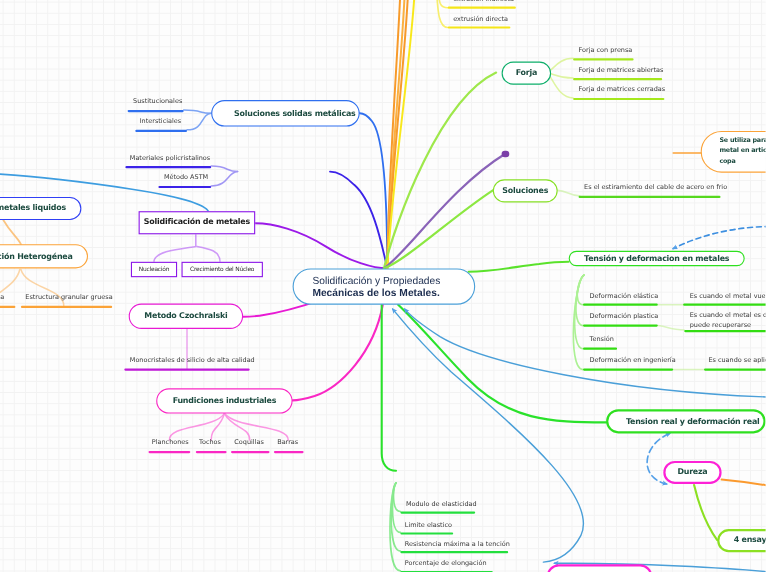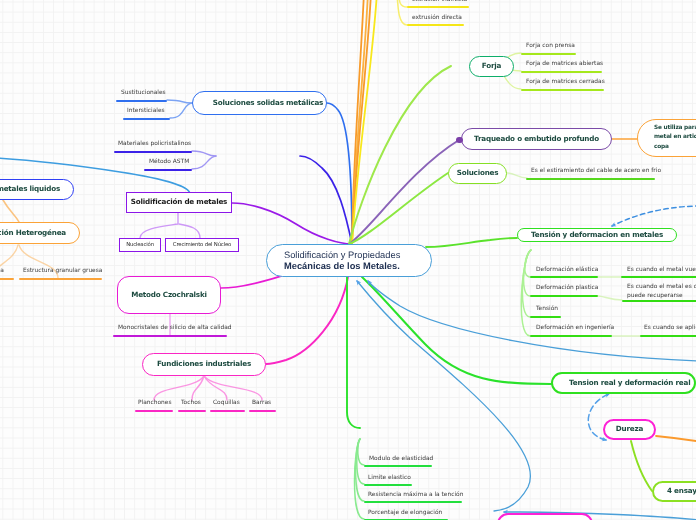--- a/index.html
+++ b/index.html
@@ -254,45 +254,42 @@
 
   <div class="node rounded topic" style="left:192px;top:91px;width:135px;height:24px;border:1.9px solid #2f6fef;border-radius:12px;padding-left:17px;">
     <span>Soluciones solidas metálicas</span>
   </div>
 
 
   <div class="node topic" style="left:126px;top:192px;width:106px;height:21px;border:1.9px solid #8b16e8;border-radius:0;">
     <span style="color:#1c1c1c;">Solidificación de metales</span>
   </div>
 
-  <div class="node rounded topic" style="left:117px;top:276px;width:104px;height:38px;border:1.9px solid #e81ad4;border-radius:12px;">
+  <div class="node rounded topic" style="left:117px;top:276px;width:104px;height:23px;border:1.9px solid #e81ad4;border-radius:12px;">
     <span>Metodo Czochralski</span>
   </div>
 
   <div class="node rounded topic" style="left:142px;top:353px;width:124px;height:23px;border:1.9px solid #fa27c4;border-radius:12px;text-align:right;">
     <span>Fundiciones industriales</span>
   </div>
 
   <div class="node rounded topic" style="left:-60px;top:179px;width:134px;height:21px;border:1.9px solid #2f3ff5;border-radius:11px;
               justify-content:flex-end;padding-right:13px;">
     <span>metales liquidos</span>
   </div>
 
   <div class="node rounded topic" style="left:-68px;top:222px;width:148px;height:22px;border:1.9px solid #fba338;border-radius:11px;
               justify-content:flex-end;padding-right:13px;">
     <span>ción Heterogénea</span>
   </div>
 
-  <div class="node rounded topic" style="left:469px;top:56px;width:45px;height:21px;border:1.9px solid #0dae6a;border-radius:11px;">
+  <div class="node rounded topic" style="left:456px;top:56px;width:45px;height:21px;border:1.9px solid #0dae6a;border-radius:11px;">
     <span>Forja</span>
   </div>
 
-  <div class="node rounded topic" style="left:461px;top:128px;width:151px;height:22px;border:1.9px solid #7b4ba8;border-radius:11px;">
-    <span>Traqueado o embutido profundo</span>
-  </div>
 
   <div class="node rounded topic" style="left:448px;top:163px;width:59px;height:21px;border:1.9px solid #86e024;border-radius:11px;">
     <span>Soluciones</span>
   </div>
 
   <div class="node rounded topic" style="left:517px;top:228px;width:160px;height:14px;border:1.9px solid #2fe020;border-radius:11px;">
     <span>Tensión y deformacion en metales</span>
   </div>
 
   <div class="node rounded topic" style="left:551px;top:372px;width:145px;height:22px;border:2px solid #2fe020;border-radius:11px;

